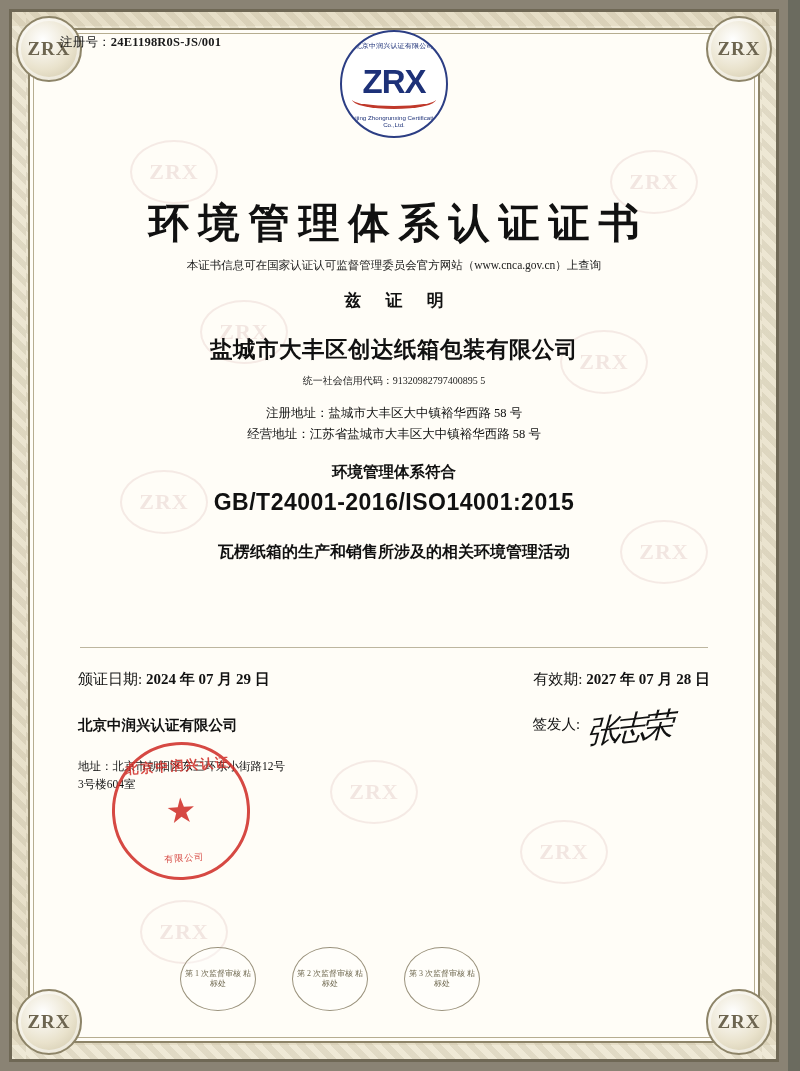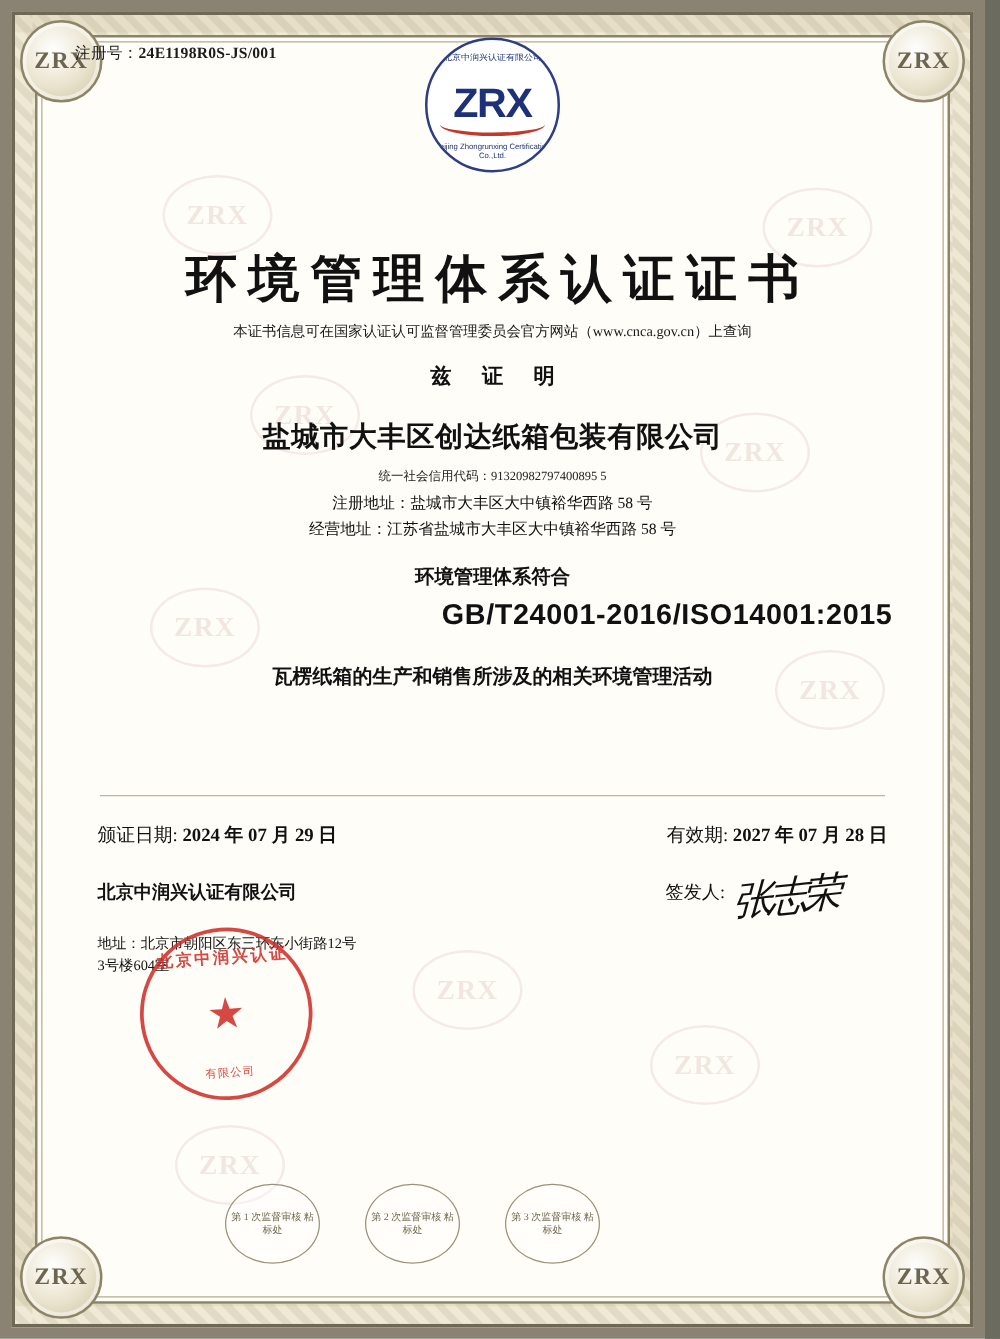--- a/index.html
+++ b/index.html
@@ -205,36 +205,36 @@
     color: #111;
     letter-spacing: .5px;
   }
   .credit {
     margin-top: 9px;
     text-align: center;
     font-size: 10px;
     color: #222;
   }
   .addr {
-    margin-top: 4px;
+    margin-top: 15px;
     text-align: center;
     font-size: 12.5px;
     color: #111;
     line-height: 1.65;
   }
   .std-label {
     margin-top: 18px;
     text-align: center;
     font-size: 15.5px;
     font-weight: bold;
     color: #111;
   }
   .std-code {
     margin-top: 6px;
-    text-align: right;
+    text-align: center;
     font-size: 23px;
     font-weight: bold;
     color: #111;
     font-family: "Liberation Sans", sans-serif;
     letter-spacing: .5px;
   }
   .scope-label {
     margin-top: 14px;
     text-align: center;
     font-size: 15px;

